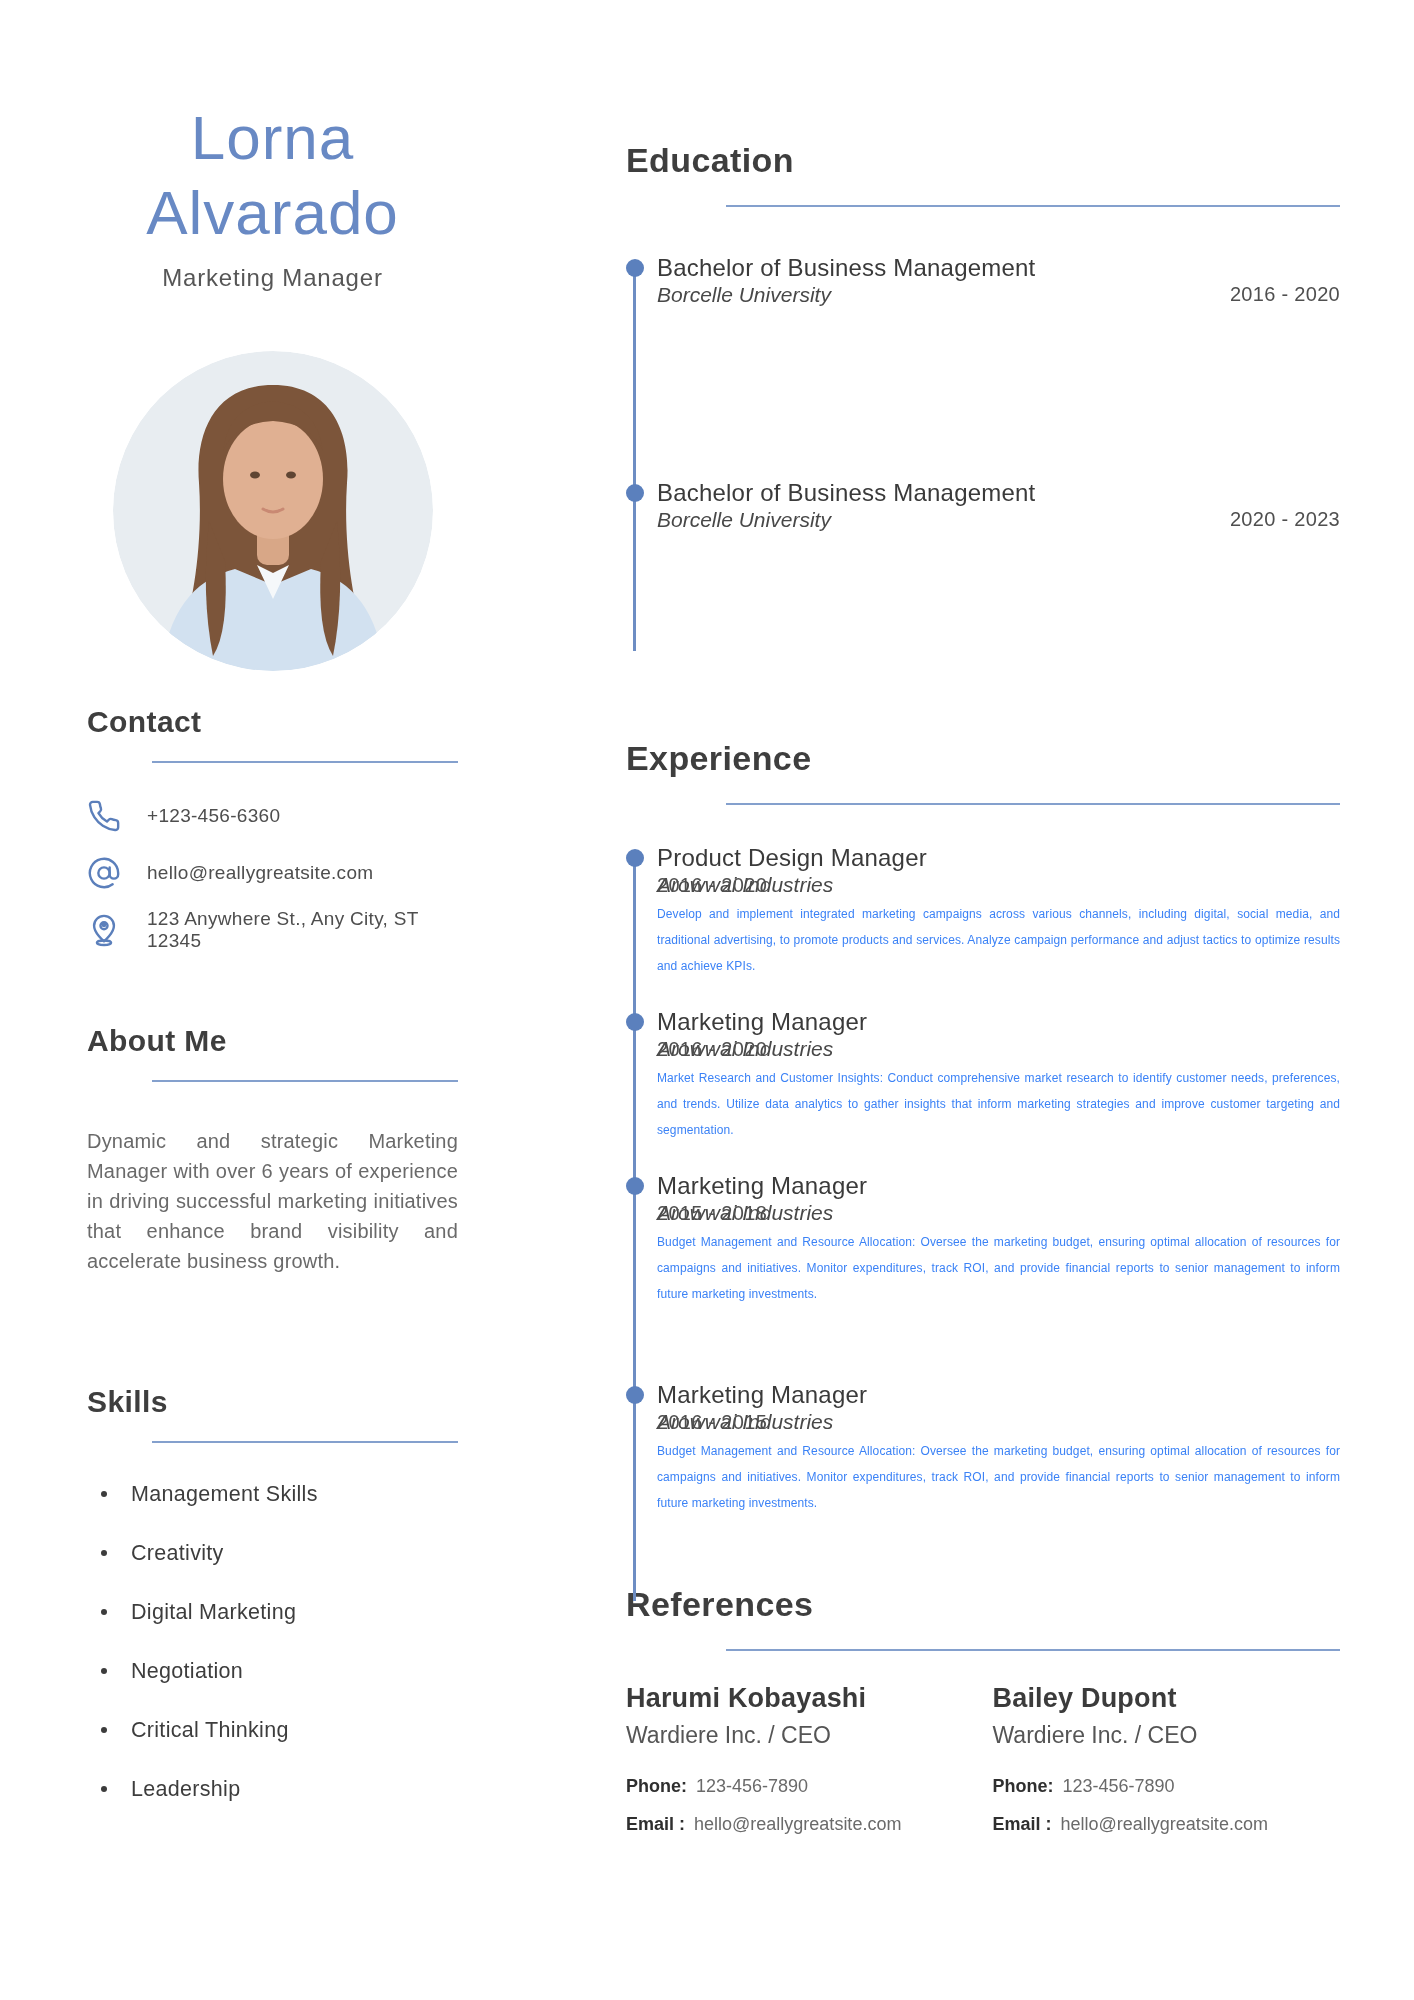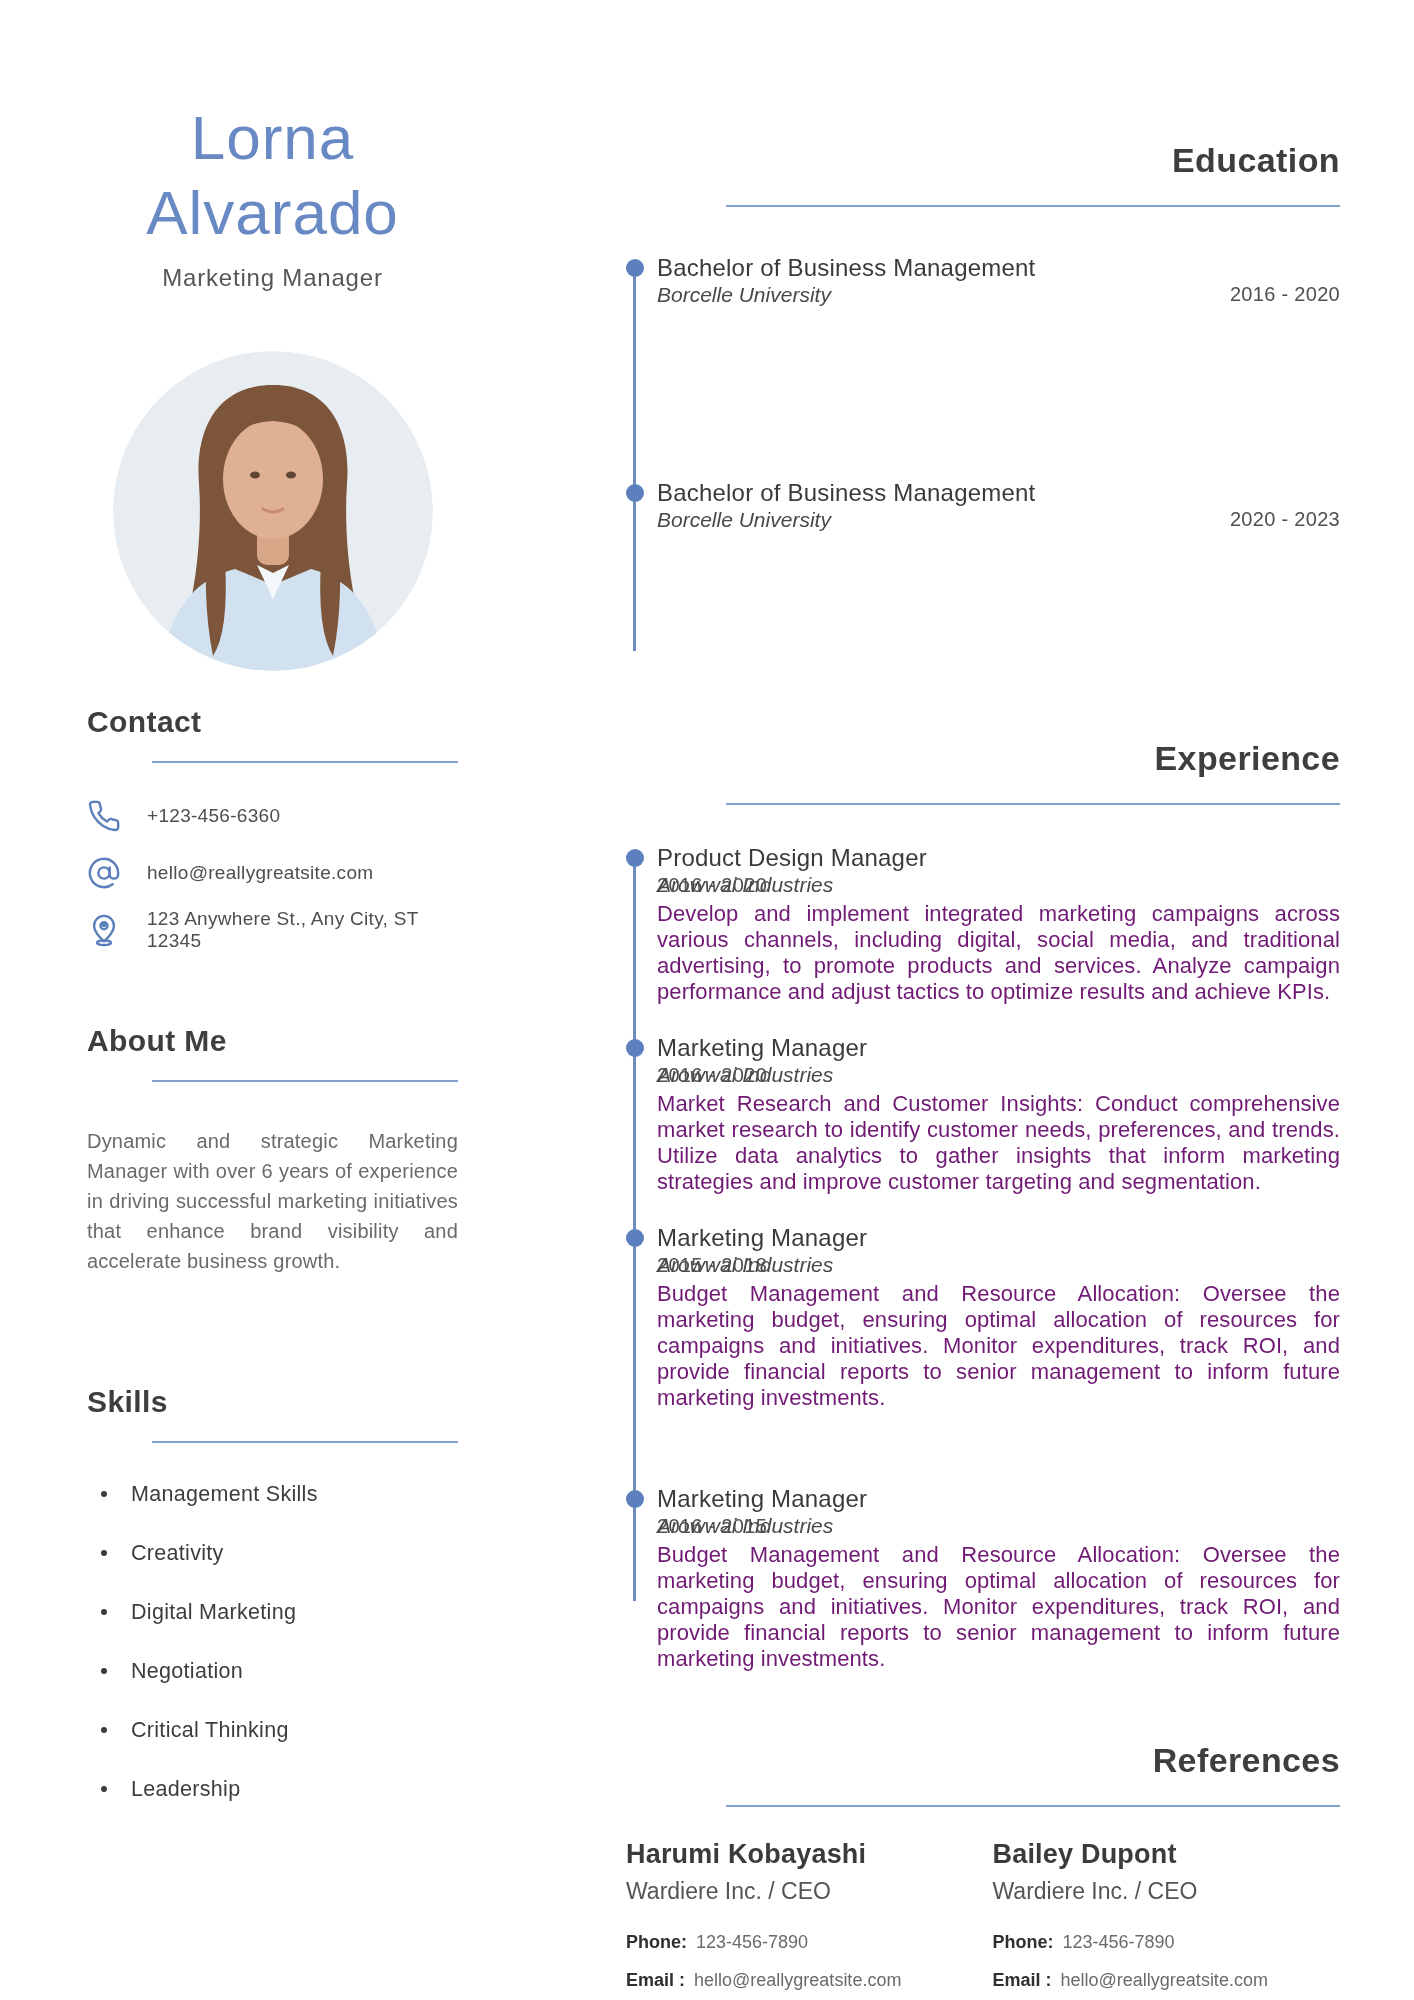--- a/index.html
+++ b/index.html
@@ -26,42 +26,42 @@
   .about h2 { margin-top:72px; }
   .about-text { margin-top:44px; font-size:20px; line-height:30px; color:#6a6a6a; text-align:justify; letter-spacing:0.2px; }
 
   .skills h2 { margin-top:107px; }
   .skills ul { margin-top:36px; list-style:none; padding-left:14px; }
   .skills li { display:flex; align-items:center; height:30px; margin-bottom:29px; font-size:21.5px; color:#3d3d3d; letter-spacing:0.3px; }
   .skills li .bullet { width:6px; height:6px; border-radius:50%; background:#3c3c3c; margin-right:24px; flex:0 0 6px; }
 
   
   .right-col { position:absolute; left:626px; top:140px; width:714px; }
-  h1.big-head { font-size:34px; line-height:41px; color:#3e3e3e; font-weight:600; letter-spacing:0.4px;text-align:right; }
+  h1.big-head { font-size:34px; line-height:41px; color:#3e3e3e; font-weight:600; letter-spacing:0.4px; }
   .rule-r { margin-top:24px; margin-left:100px; border-top:2px solid #84a0cd; }
 
   .timeline { position:relative; padding-left:31px; }
   .tline { position:absolute; left:7px; width:3px; background:#6d8dc3; }
   .edu-timeline { margin-top:46px; }
   .edu-timeline .tline { top:14px; height:384px; }
   .exp-timeline { margin-top:38px; }
   .exp-timeline .tline { top:14px; height:744px; }
 
   .t-entry { position:relative; }
   .t-entry .dot { position:absolute; left:-31px; top:6px; width:18px; height:18px; border-radius:50%; background:#5b80bd; }
   .entry-title { font-size:24px; line-height:30px; color:#3a3a3a; font-weight:500; letter-spacing:0.2px; }
   .subrow { display:flex; justify-content:space-between; align-items:flex-start; height:28px;gap:26px; }
   .school { font-style:italic; font-size:21px; color:#484848; }
   .date { font-size:20px; color:#4f4f4f; letter-spacing:0.3px; }
   .edu-e2 { margin-top:167px; }
 
   .overlap-row { position:relative; height:28px; }
   .company { font-style:italic; font-size:21px; color:#484848; }
   .overlap-date { position:absolute; left:0; top:1px; font-size:20px; color:#4f4f4f; white-space:nowrap; letter-spacing:0.3px; }
-  .desc { font-size:22px; line-height:26px; color:#701a75; text-align:justify; letter-spacing:0.1px; }
+  .desc { font-size:12px; line-height:26px; color:#3b82f6; text-align:justify; letter-spacing:0.1px; }
   .exp-e { margin-bottom:28px; }
   .exp-e4 { margin-top:73px; margin-bottom:0; }
 
   .exp h1 { margin-top:202px; }
   .refs h1 { margin-top:68px; }
   .ref-cards { margin-top:32px; display:flex;gap:19px; }
   .ref-card { width:370px; }
   .ref-name { font-size:27px; font-weight:700; color:#3b3b3b; letter-spacing:0.2px; }
   .ref-role { margin-top:8px; font-size:23px; color:#555555; }
   .ref-line { margin-top:27px; font-size:18px; color:#6a6a6a; }

